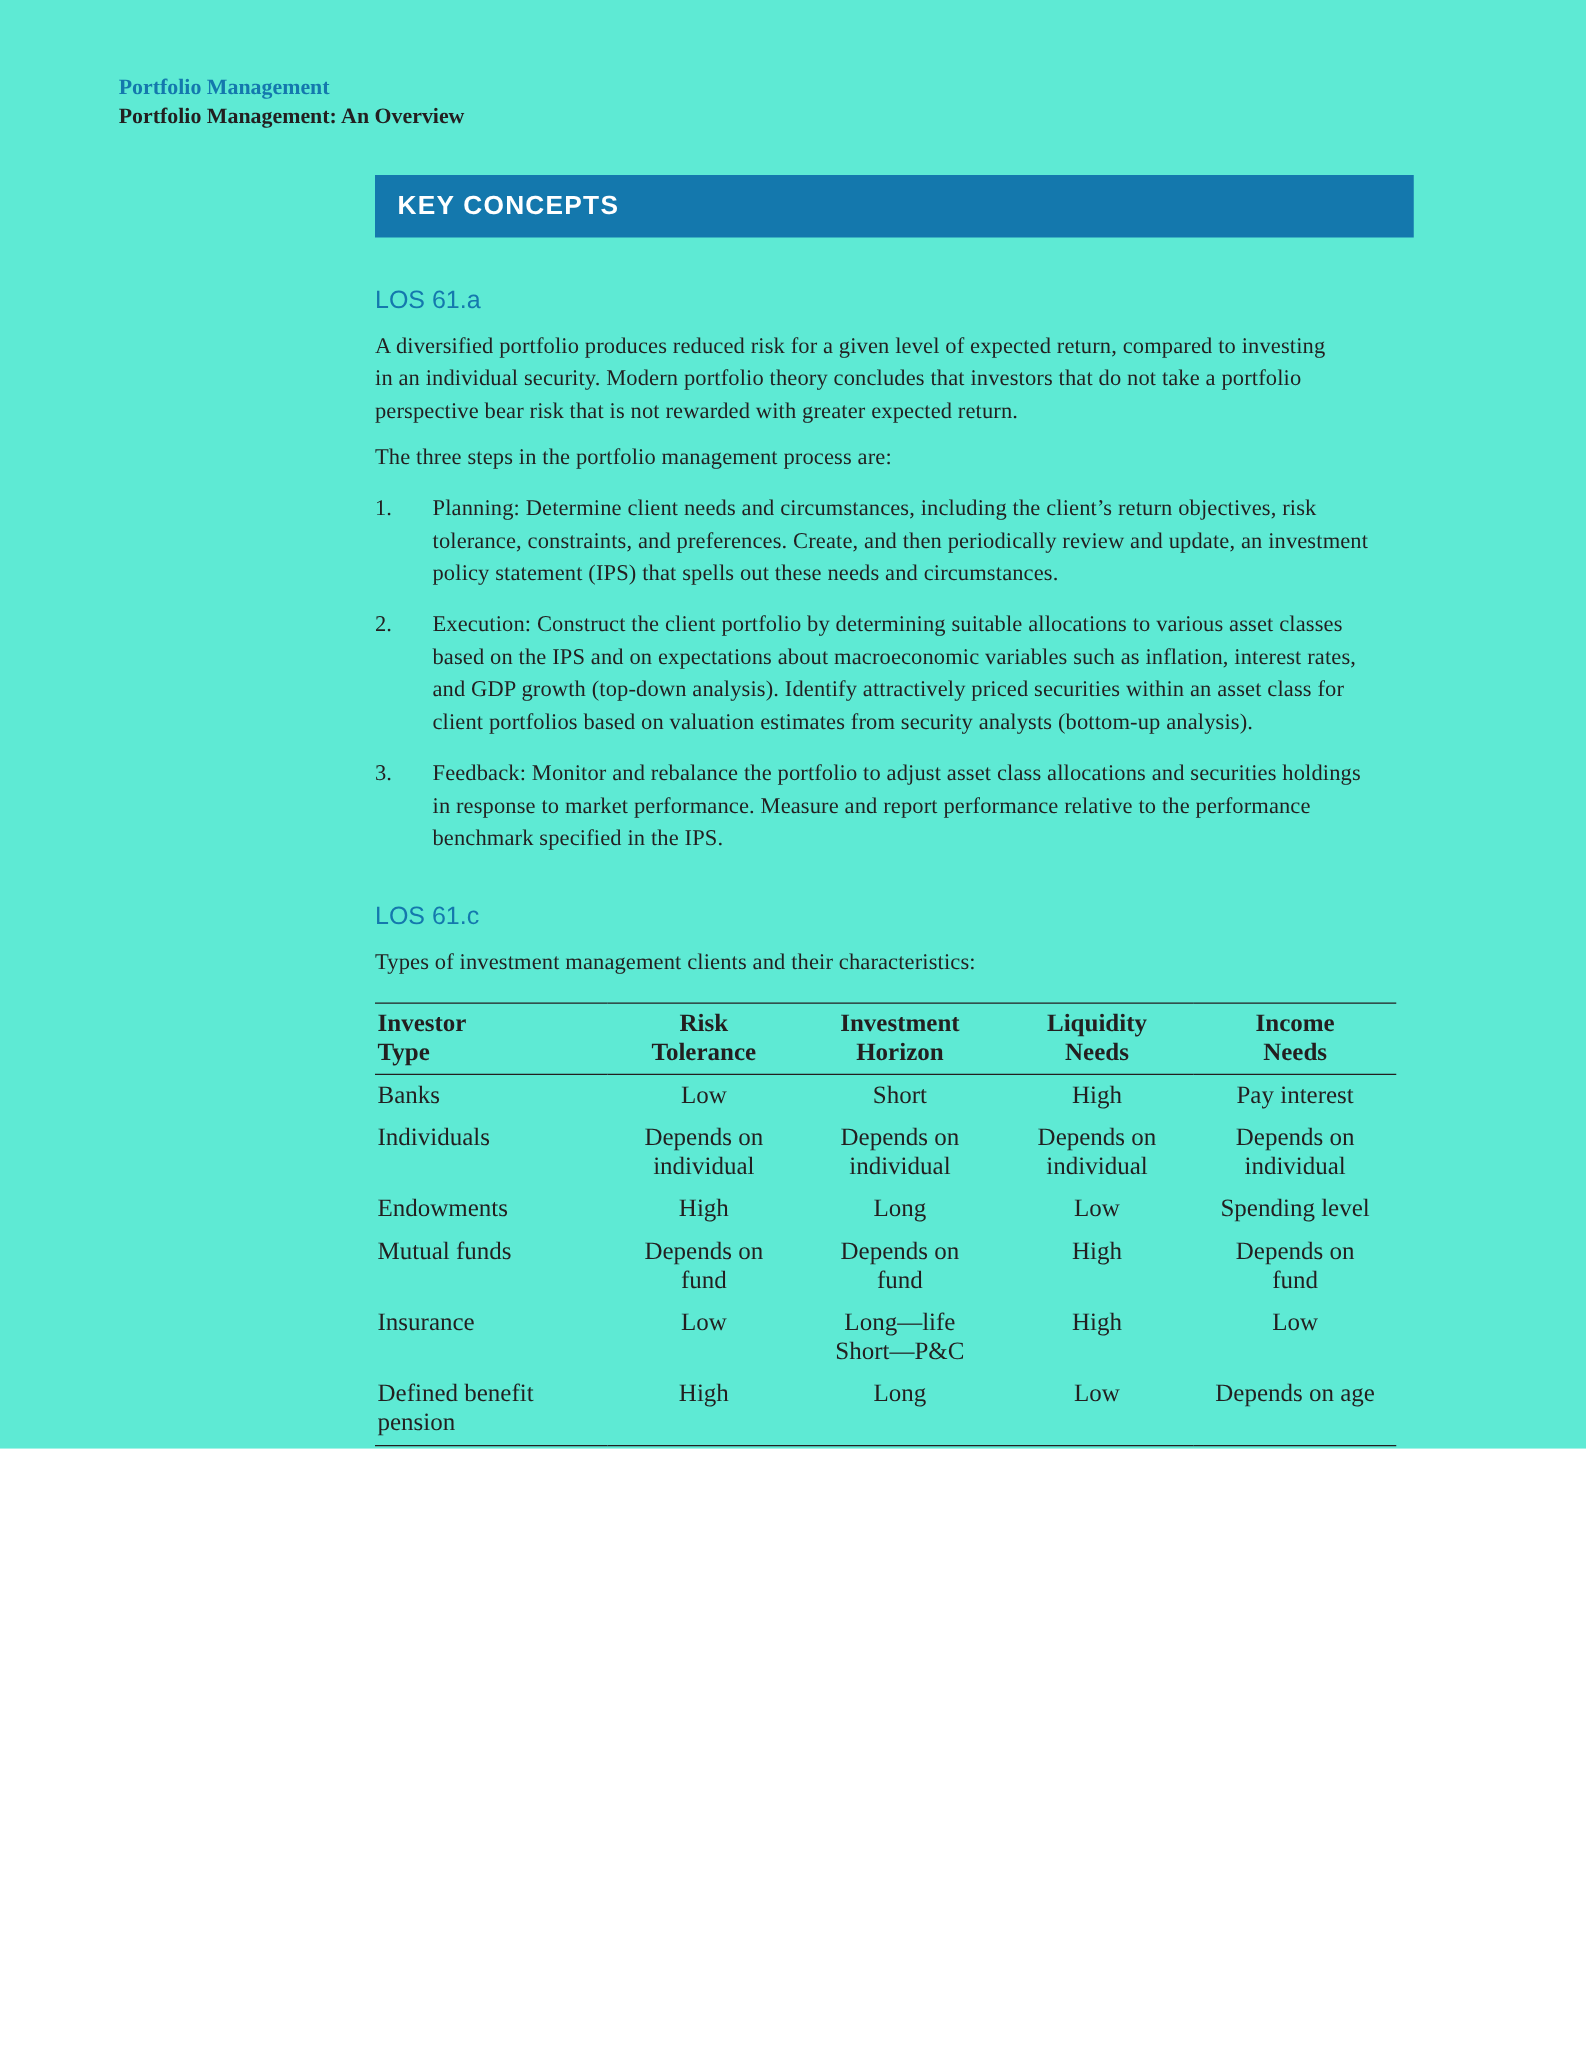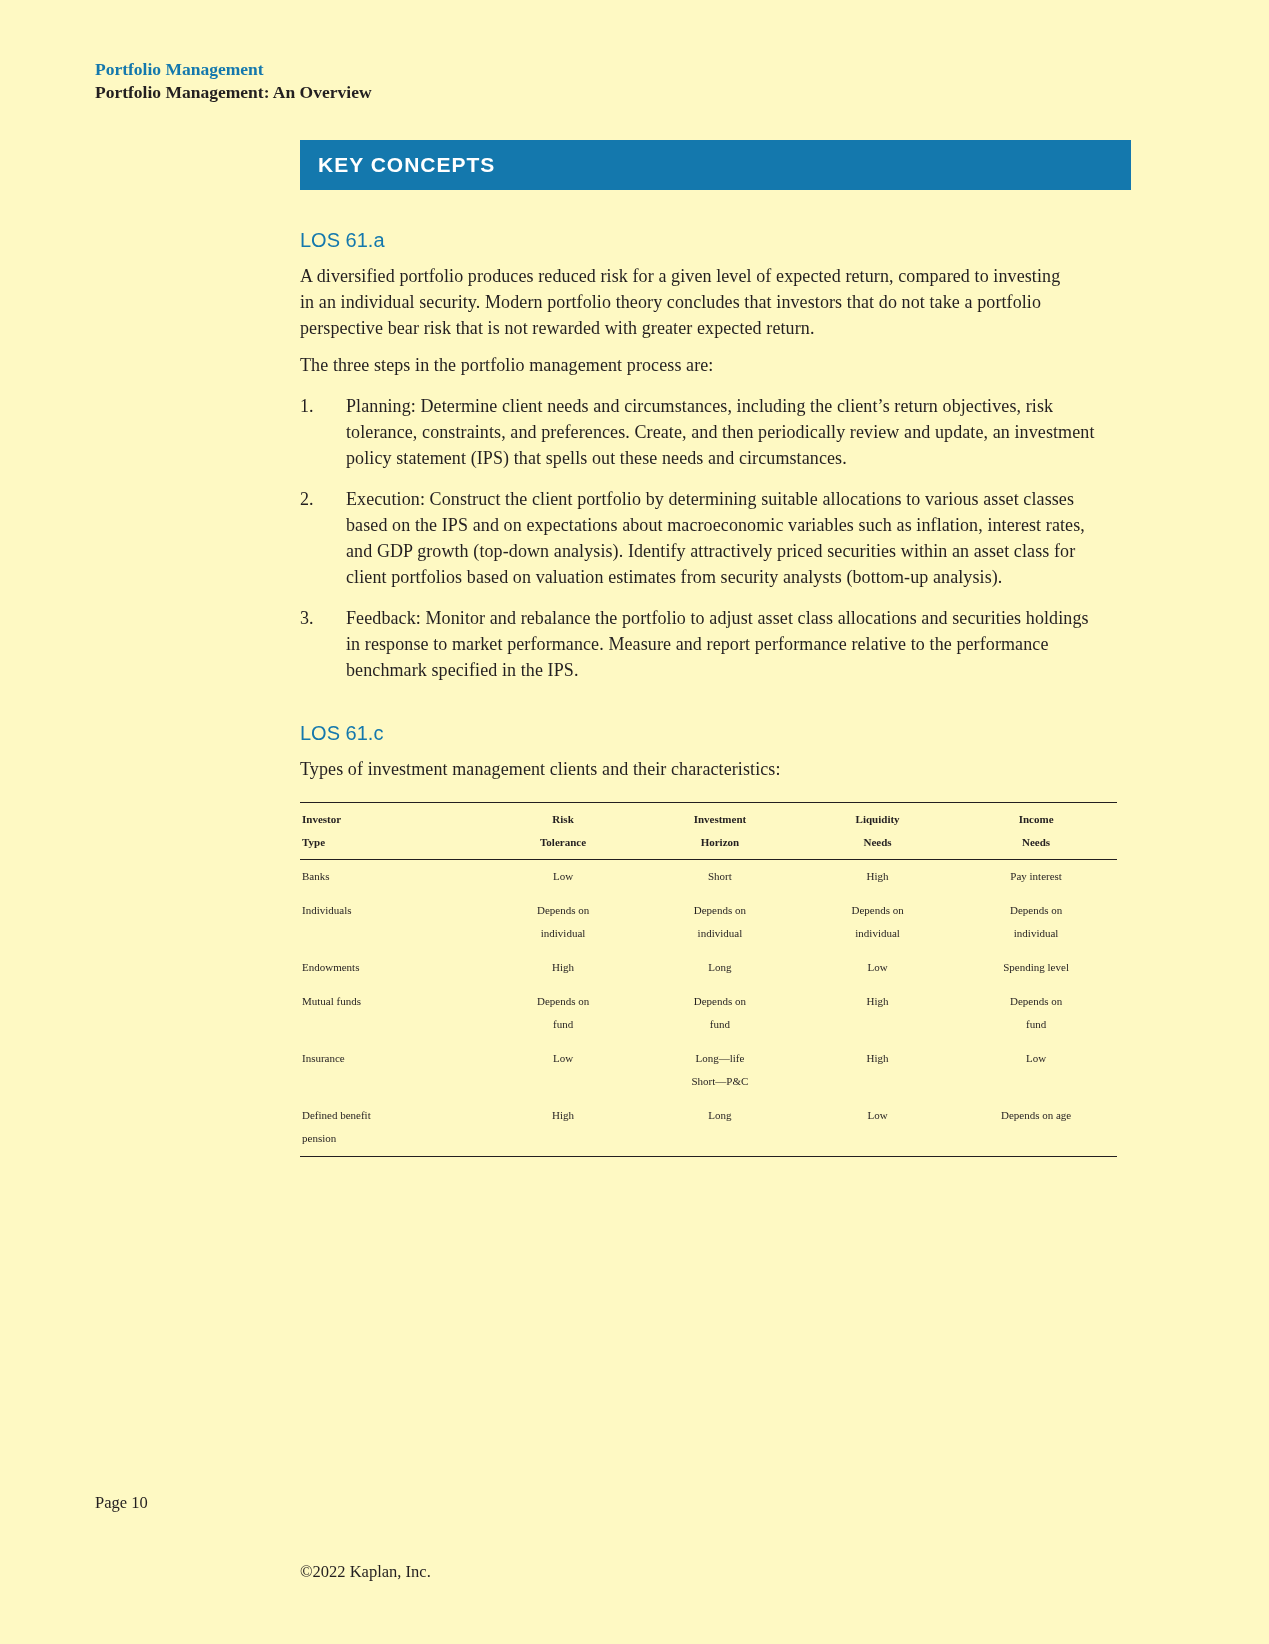--- a/index.html
+++ b/index.html
@@ -1,21 +1,21 @@
 <!DOCTYPE html>
 <html><head>
 <meta charset="utf-8">
 <style>
   * { margin: 0; padding: 0; box-sizing: border-box; }
   html, body { background: #ffffff; }
   .page {
     position: relative;
     width: 1269px;
-    height: 1644px;
-    background: #fef9c3;
+    height: 1159px;
+    background: #5eead4;
     font-family: "Liberation Serif", "DejaVu Serif", serif;
     color: #231f20;
     overflow: hidden;
   }
   
   .doc-header {
     position: absolute;
     left: 95px;
     top: 58px;
     font-size: 17.5px;
@@ -75,21 +75,21 @@
     letter-spacing: 0.1px;
   }
   .list-item .num { flex: 0 0 46px; }
   .list-item .lead { font-weight: normal; }
 
   
   table.client-table {
     margin-top: 20px;
     width: 817px;
     border-collapse: collapse;
-    font-size: 11px;
+    font-size: 20px;
     line-height: 23px;
     color: #231f20;
   }
   table.client-table th {
     font-weight: bold;
     text-align: center;
     vertical-align: top;
     white-space: pre-line;
     padding: 5px 4px;
     border-top: 1.5px solid #231f20;

